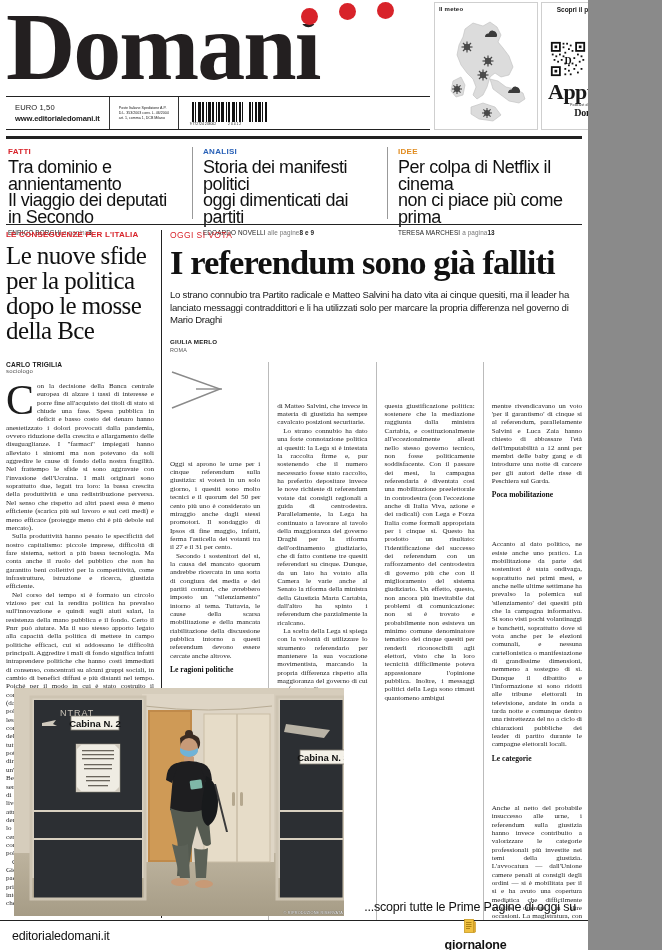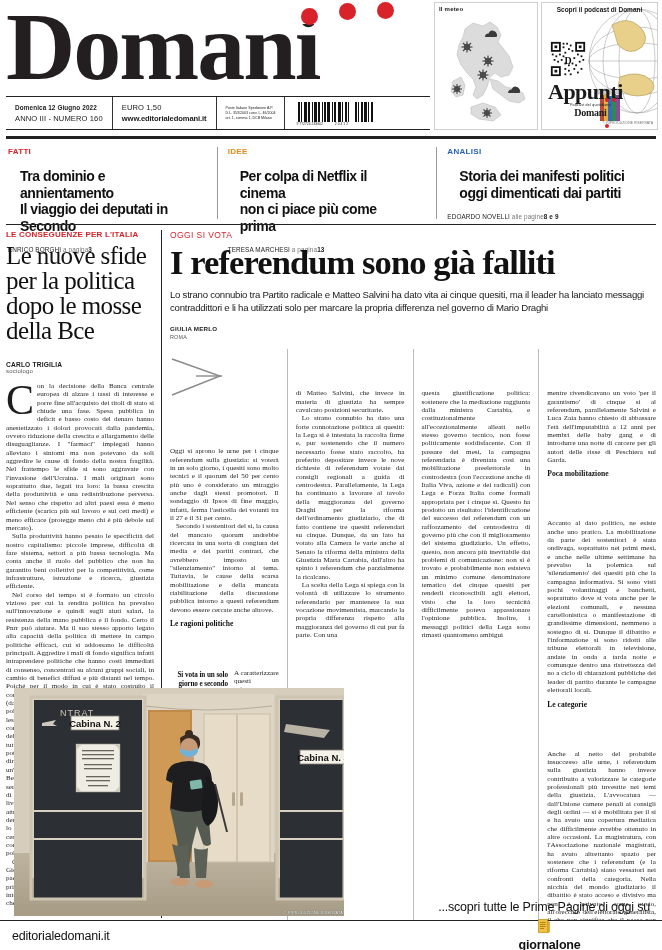--- a/index.html
+++ b/index.html
@@ -2,21 +2,21 @@
 <html><head>
 <meta charset="utf-8">
 <style>
   html, body {
     margin: 0;
     padding: 0;
     background: #8a8a8a;
   }
   .page {
     position: relative;
-    width: 662px;
+    width: 588px;
     height: 950px;
     background: #ffffff;
     overflow: hidden;
     font-family: "Liberation Sans", sans-serif;
     color: #1a1a1a;
   }
 
   
   .masthead {
     position: relative;
@@ -230,24 +230,24 @@
   .kicker {
     font-size: 8px;
     font-weight: bold;
     letter-spacing: .3px;
     margin-bottom: 3px;
   }
   .k-red { color: #d8232a; }
   .k-blue { color: #2a62b8; }
   .k-orange { color: #e08b1e; }
   .teaser h3 {
-    margin: 12px;
-    font-size: 14px;
+    margin: 0;
+    font-size: 18px;
     line-height: 16.5px;
-    font-weight: bold;
+    font-weight: normal;
     letter-spacing: -.45px;
     color: #111;
   }
   .byline {
     margin-top: 4px;
     font-size: 6.4px;
     letter-spacing: .1px;
     color: #222;
   }
   .byline .pg { font-weight: bold; }
@@ -632,24 +632,20 @@
         <div class="appunti-sub">
           <div class="l1">Podcast del quotidiano</div>
           <div class="l2">Domani</div>
         </div>
         <div class="credit-tiny">© RIPRODUZIONE RISERVATA</div>
       </div>
     </div>
 
     <div class="infostrip">
       <div class="info-cell">
-        <div class="a">Domenica 12 Giugno 2022</div>
-        <div class="b">ANNO III - NUMERO 160</div>
-      </div>
-      <div class="info-cell">
         <div class="b">EURO 1,50</div>
         <div class="c">www.editorialedomani.it</div>
       </div>
       <div class="info-cell small">
         <p>Poste Italiane Spedizione A.P.</p>
         <p>D.L. 353/2003 conv. L. 46/2004</p>
         <p>art. 1, comma 1, DCB Milano</p>
       </div>
       <div class="info-cell" style="flex:1;padding-right:0;">
         <div style="display:flex;align-items:flex-end;">
@@ -716,39 +712,39 @@
       <h3>
         <span>Tra dominio e annientamento</span><br>
         <span>Il viaggio dei deputati in Secondo</span>
       </h3>
       <div class="byline">
         <span>ENRICO BORGHI</span>
         <span class="soft">a pagina</span><span class="pg">3</span>
       </div>
     </div>
     <div class="teaser">
+      <div class="kicker k-blue">ANALISI</div>
+      <h3>
+        <span>Storia dei manifesti politici</span><br>
+        <span>oggi dimenticati dai partiti</span>
+      </h3>
+      <div class="byline">
+        <span>EDOARDO NOVELLI</span>
+        <span class="soft">alle pagine</span><span class="pg">8 e 9</span>
+      </div>
+    </div>
+    <div class="teaser">
       <div class="kicker k-orange">IDEE</div>
       <h3>
         <span>Per colpa di Netflix il cinema</span><br>
         <span>non ci piace più come prima</span>
       </h3>
       <div class="byline">
         <span>TERESA MARCHESI</span>
         <span class="soft">a pagina</span><span class="pg">13</span>
-      </div>
-    </div>
-    <div class="teaser">
-      <div class="kicker k-blue">ANALISI</div>
-      <h3>
-        <span>Storia dei manifesti politici</span><br>
-        <span>oggi dimenticati dai partiti</span>
-      </h3>
-      <div class="byline">
-        <span>EDOARDO NOVELLI</span>
-        <span class="soft">alle pagine</span><span class="pg">8 e 9</span>
       </div>
     </div>
   </div>
 
   <div class="rule-thin"></div>
 
   <div class="main">
 
     <div class="col-editorial">
       <div class="ed-kicker">LE CONSEGUENZE PER L'ITALIA</div>

